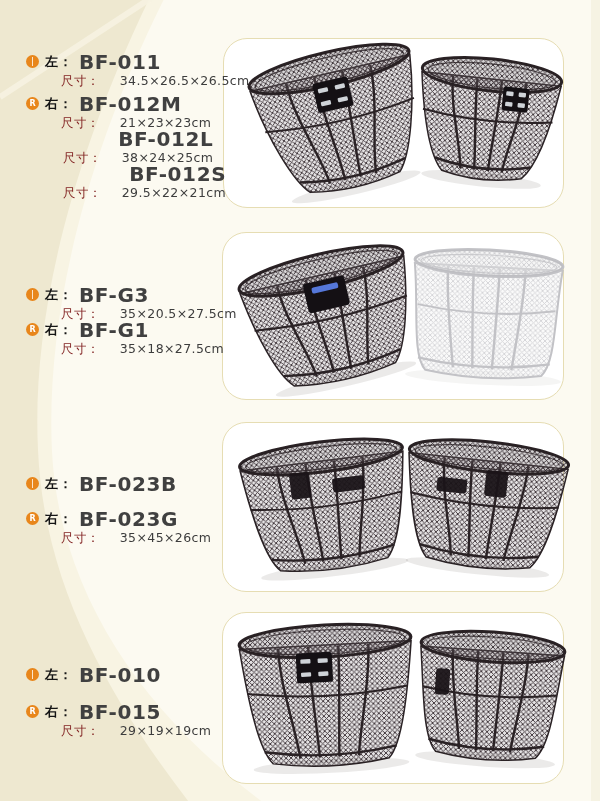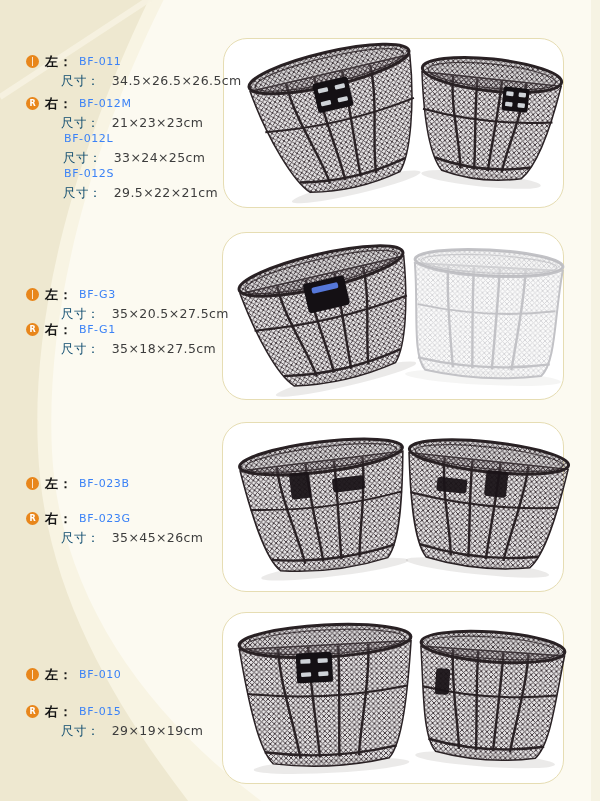--- a/index.html
+++ b/index.html
@@ -13,25 +13,25 @@
   .row{position:absolute;left:26px;white-space:nowrap;}
   .l1{display:flex;align-items:center;height:15px;}
   .bullet{
     width:13px;height:13px;border-radius:50%;background:#e8861b;
     display:inline-flex;align-items:center;justify-content:center;
     color:#fff;font-size:8px;font-weight:bold;line-height:13px;
     margin-right:6px;flex:0 0 13px;
   }
   .bullet.left{font-size:9px;}
   .zh{font-size:13px;font-weight:bold;color:#141414;margin-right:6px;letter-spacing:1px;}
-  .code{font-size:11px;font-weight:normal;color:#3b82f6;letter-spacing:.6px;}
+  .code{font-size:20px;font-weight:bold;color:#404040;letter-spacing:.6px;}
   .l2{margin-left:35px;margin-top:4px;font-size:12.5px;color:#3d3d3d;letter-spacing:.4px;}
-  .l1.ind{margin-left:38px;}
+  .l1.ind{margin-left:38px;justify-content:flex-end;}
   .l2.ind{margin-left:37px;}
-  .dim{margin-right:12px;color:#0c4a6e;}
+  .dim{margin-right:20px;color:#7f1d1d;}
   .panel{
     position:absolute;background:#fff;border:1.5px solid #e6ddb3;
     border-radius:24px;z-index:1;overflow:visible;
   }
   .panel svg{position:absolute;left:-12px;top:-30px;overflow:visible;}
 </style>
 </head>
 <body>
 
 <svg id="bg" width="600" height="801" viewBox="0 0 600 801">
@@ -73,21 +73,21 @@
         <span class="bullet right">R</span>
         <span class="zh">右：</span>
         <span class="code">BF-012M</span>
       </div>
       <div class="l2"><span class="dim">尺寸：</span><span class="val">21×23×23cm</span></div>
     </div>
     <div class="row" style="top: 131px;">
       <div class="l1 ind">
         <span class="code">BF-012L</span>
       </div>
-      <div class="l2 ind"><span class="dim">尺寸：</span><span class="val">33×24×25cm</span></div>
+      <div class="l2 ind"><span class="dim">尺寸：</span><span class="val">38×24×25cm</span></div>
     </div>
     <div class="row" style="top: 166px;">
       <div class="l1 ind">
         <span class="code">BF-012S</span>
       </div>
       <div class="l2 ind"><span class="dim">尺寸：</span><span class="val">29.5×22×21cm</span></div>
     </div>
     <div class="row" style="top: 287px;">
       <div class="l1">
         <span class="bullet left">❘</span>

